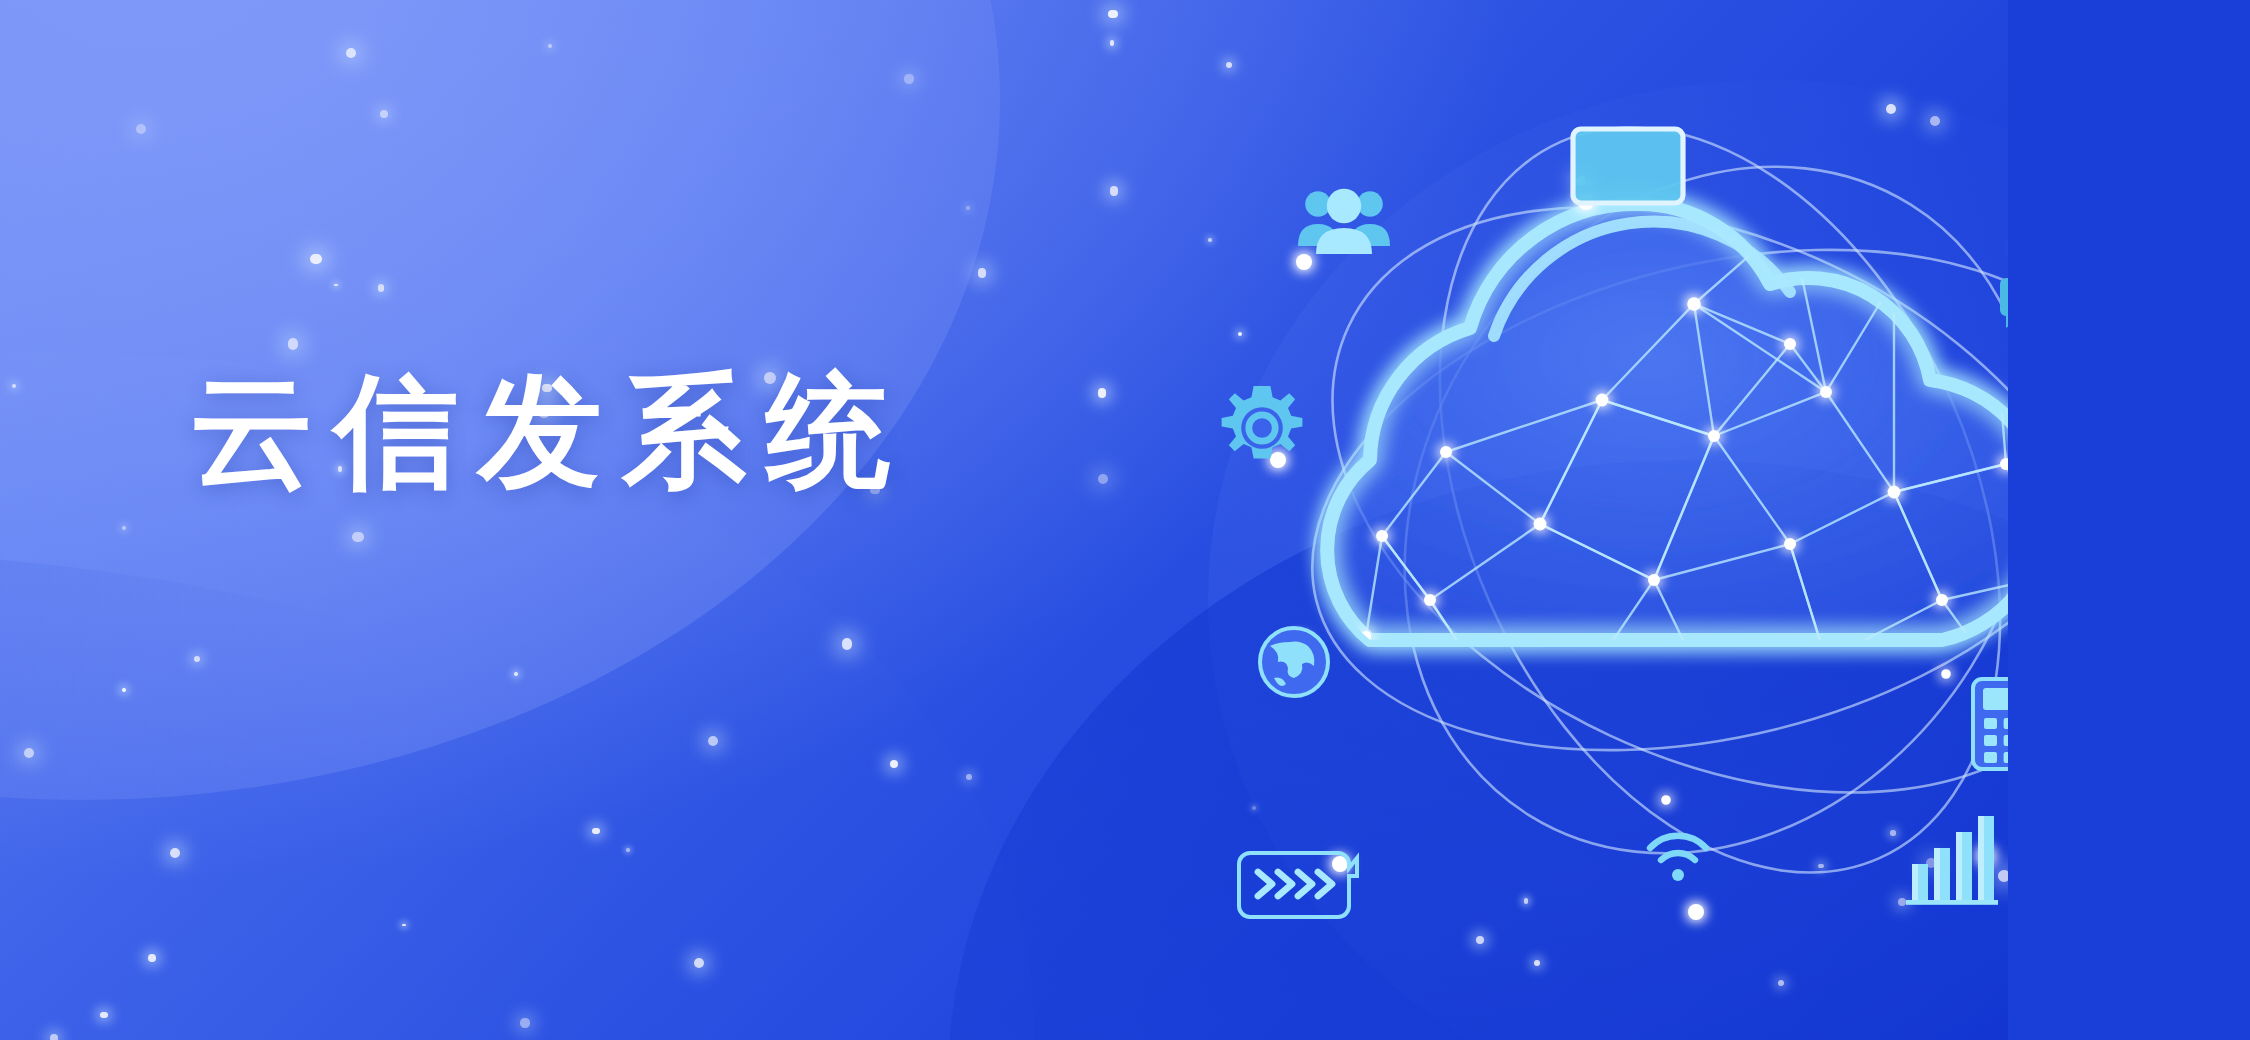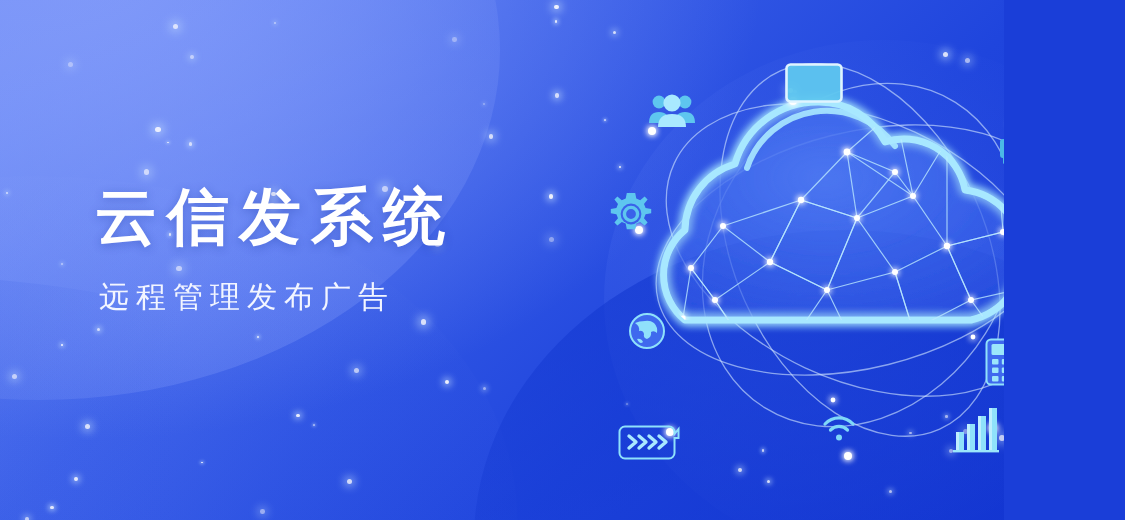--- a/index.html
+++ b/index.html
@@ -186,21 +186,20 @@
       <div class="star" style="left: 889.4px; top: 490.3px; width: 3.1px; height: 3.1px; opacity: 0.67; box-shadow: rgba(200, 225, 255, 0.7) 0px 0px 5.2px 1.8px;"></div>
       <div class="star" style="left: 554.7px; top: 20.4px; width: 2.8px; height: 2.8px; opacity: 0.84; box-shadow: rgba(200, 225, 255, 0.7) 0px 0px 4.7px 1.7px;"></div>
       <div class="star" style="left: 60.7px; top: 262.5px; width: 2.2px; height: 2.2px; opacity: 0.53; box-shadow: rgba(200, 225, 255, 0.7) 0px 0px 3.7px 1.3px;"></div>
       <div class="star" style="left: 176.2px; top: 266px; width: 5.4px; height: 5.4px; opacity: 0.6; box-shadow: rgba(200, 225, 255, 0.7) 0px 0px 9.2px 3.2px;"></div>
       <div class="star" style="left: 68.2px; top: 61.7px; width: 5.3px; height: 5.3px; opacity: 0.41; box-shadow: rgba(200, 225, 255, 0.7) 0px 0px 9px 3.2px;"></div>
       <div class="star" style="left: 762.2px; top: 449.3px; width: 2.3px; height: 2.3px; opacity: 0.75; box-shadow: rgba(200, 225, 255, 0.7) 0px 0px 3.9px 1.4px;"></div>
     </div>
 
   <div class="text-block">
     <h1 class="headline">云信发系统</h1>
-    <p class="subheadline">远程管理发布广告</p>
   </div>
 
   <div class="stage">
     <svg width="530" height="520" viewBox="0 0 530 520" aria-hidden="true">
       <defs>
         <filter id="softglow" x="-60%" y="-60%" width="220%" height="220%">
           <feGaussianBlur stdDeviation="5" result="b"></feGaussianBlur>
           <feMerge>
             <feMergeNode in="b"></feMergeNode>
               <feMergeNode in="b"></feMergeNode>

